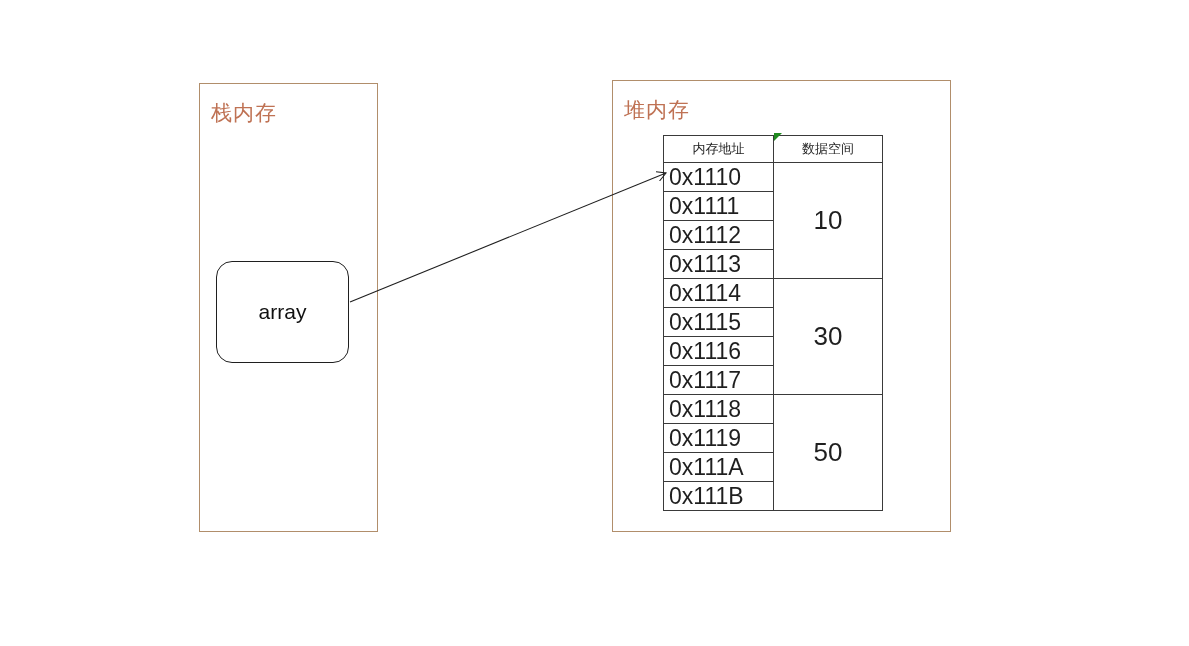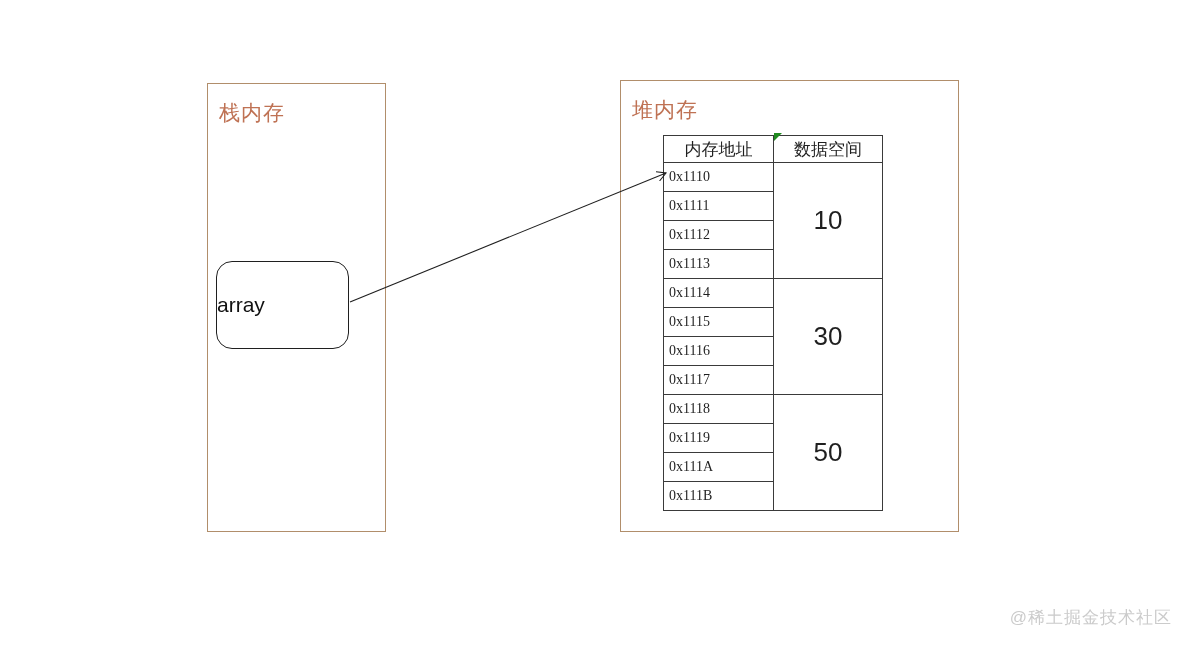--- a/index.html
+++ b/index.html
@@ -8,40 +8,39 @@
     width:1189px;height:646px;
     background:#ffffff;
     font-family:"Liberation Sans","DejaVu Sans",sans-serif;
     overflow:hidden;
   }
   .region-box{
     position:absolute;
     border:1px solid #b18e6b;
     background:#ffffff;
     box-sizing:border-box;
-    margin-left:8px;
   }
   .region-title{
     position:absolute;
     left:11px;top:15px;
     font-size:21px;
     color:#bf7254;
     letter-spacing:1px;
     white-space:nowrap;
   }
   #stack-box{left:199px;top:83px;width:179px;height:449px;}
   #heap-box{left:612px;top:80px;width:339px;height:452px;}
   #array-node{
     position:absolute;
     left:216px;top:261px;
-    width:133px;height:88px;
+    width:133px;height:102px;
     border:1.5px solid #1f1f1f;
     border-radius:16px;
     background:#ffffff;
-    display:flex;align-items:center;
+    display:flex;align-items:center;justify-content:center;
     font-size:21px;color:#111111;
     box-sizing:border-box;
     z-index:2;
   }
   #arrow-svg{
     position:absolute;left:0;top:0;width:1189px;height:646px;
     pointer-events:none;
     z-index:3;
   }
   #mem-table{
@@ -51,36 +50,35 @@
     background:#ffffff;
     z-index:2;
   }
   #mem-table th,#mem-table td{
     border:1px solid #3a3a3a;
     padding:0;
     box-sizing:border-box;
   }
   #mem-table th{
     font-weight:normal;
-    font-size:17px;
+    font-size:13px;
     color:#1f1f1f;
     height:27px;
     text-align:center;
     position:relative;
   }
   #mem-table th.col-addr{width:110px;}
   #mem-table th.col-val{width:109px;}
   #mem-table td.addr{
     width:110px;height:28px;
-    font-size:14px;color:#1f1f1f;
+    font-size:23px;color:#1f1f1f;
     text-align:left;
     padding-left:5px;
     line-height:28px;
     white-space:nowrap;
-    font-family:Liberation Serif, serif;
   }
   #mem-table td.val{
     width:109px;
     font-size:26px;color:#1f1f1f;
     text-align:center;
     vertical-align:middle;
   }
   .corner-flag{
     position:absolute;
     left:0;top:-3px;
@@ -170,15 +168,14 @@
       </tr>
       <tr>
         <td class="addr">0x111A</td>
       </tr>
       <tr>
         <td class="addr">0x111B</td>
       </tr>
     </tbody>
   </table>
 
-  <div id="watermark">@稀土掘金技术社区</div>
 
 </div>
 
 </body></html>

